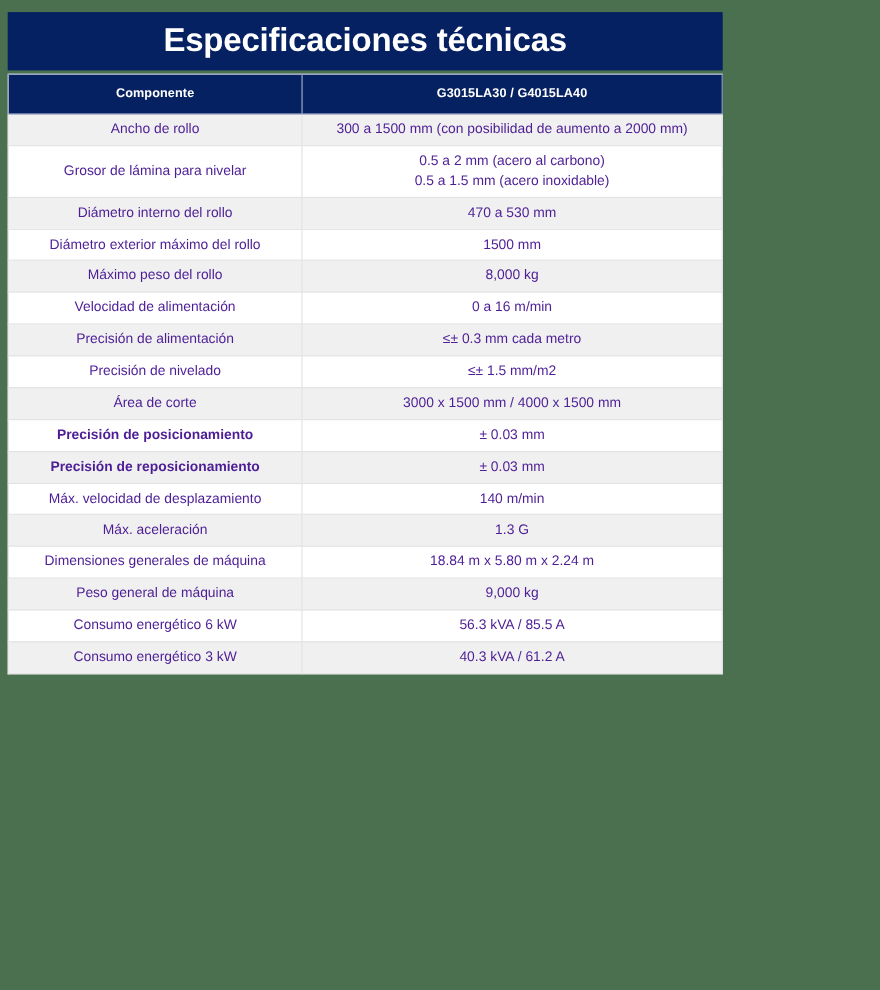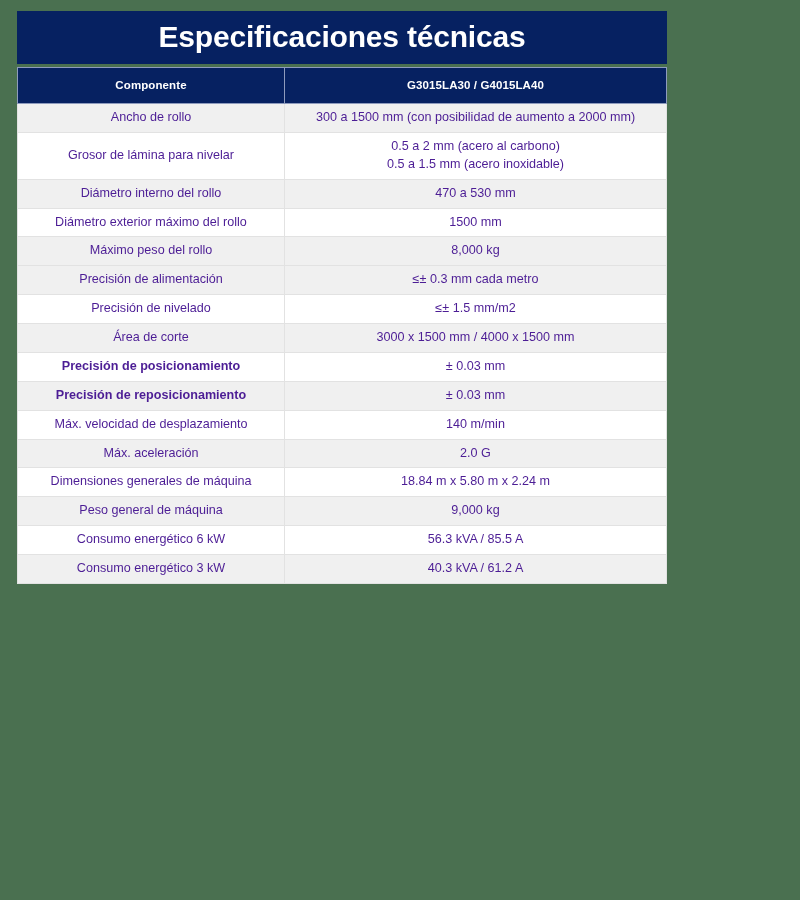--- a/index.html
+++ b/index.html
@@ -8,21 +8,21 @@
   }
   body {
     width: 800px;
     height: 900px;
     background: #4a7050;
     font-family: "Liberation Sans", sans-serif;
     overflow: hidden;
   }
   .sheet {
     position: absolute;
-    left: 17px;
+    left: 7px;
     top: 11px;
     width: 650px;
   }
   .title-bar {
     background: #062161;
     color: #ffffff;
     text-align: center;
     font-size: 30px;
     font-weight: bold;
     letter-spacing: -0.2px;
@@ -103,20 +103,24 @@
           <td>470 a 530 mm</td>
         </tr>
         <tr class="even">
           <td>Diámetro exterior máximo del rollo</td>
           <td>1500 mm</td>
         </tr>
         <tr class="odd">
           <td>Máximo peso del rollo</td>
           <td>8,000 kg</td>
         </tr>
+        <tr class="even">
+          <td>Velocidad de alimentación</td>
+          <td>0 a 16 m/min</td>
+        </tr>
         <tr class="odd">
           <td>Precisión de alimentación</td>
           <td>≤± 0.3 mm cada metro</td>
         </tr>
         <tr class="even">
           <td>Precisión de nivelado</td>
           <td>≤± 1.5 mm/m2</td>
         </tr>
         <tr class="odd">
           <td>Área de corte</td>
@@ -129,21 +133,21 @@
         <tr class="odd">
           <td class="label-bold">Precisión de reposicionamiento</td>
           <td>± 0.03 mm</td>
         </tr>
         <tr class="even">
           <td>Máx. velocidad de desplazamiento</td>
           <td>140 m/min</td>
         </tr>
         <tr class="odd">
           <td>Máx. aceleración</td>
-          <td>2.0 G</td>
+          <td>1.3 G</td>
         </tr>
         <tr class="even">
           <td>Dimensiones generales de máquina</td>
           <td>18.84 m x 5.80 m x 2.24 m</td>
         </tr>
         <tr class="odd">
           <td>Peso general de máquina</td>
           <td>9,000 kg</td>
         </tr>
         <tr class="even">

